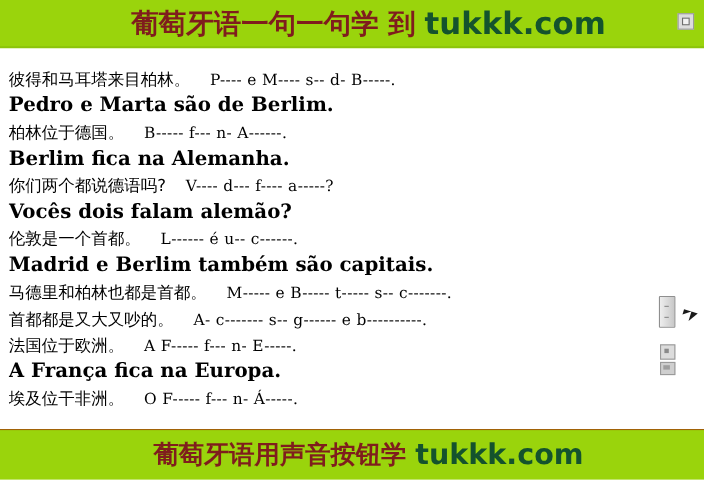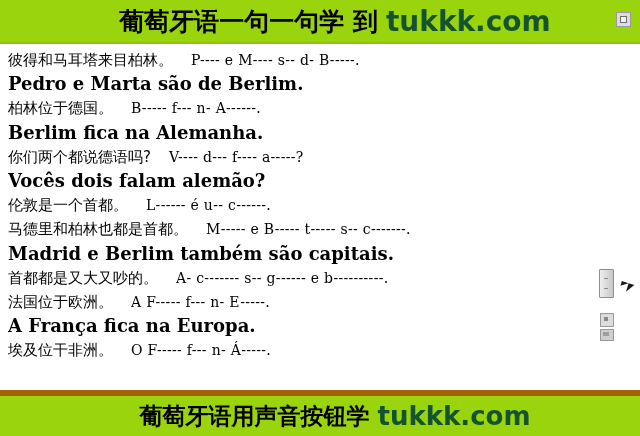--- a/index.html
+++ b/index.html
@@ -28,27 +28,27 @@
     overflow: hidden;
   }
   .banner.top {
     top: 0;
     height: 44px;
     border-bottom: 2px solid #8cc40a;
   }
   .banner.bottom {
     bottom: 0;
     height: 46px;
-    border-top: 6px solid #a16207;
+    border-top: 1px solid #a16207;
   }
   .banner-cn {
     font-family: "DejaVu Sans", sans-serif;
     font-weight: bold;
     font-size: 25px;
-    color: #000000;
+    color: #7f1d1d;
     letter-spacing: 0px;
     white-space: nowrap;
     margin-left: 30px;
   }
   .banner-lat {
     font-family: "DejaVu Sans", sans-serif;
     font-weight: bold;
     font-size: 27px;
     color: #14532d;
     white-space: nowrap;
@@ -61,21 +61,21 @@
 
   
   .content {
     position: absolute;
     top: 44px;
     left: 0;
     width: 640px;
     height: 286px;
     background: #ffffff;
     box-sizing: border-box;
-    padding: 4px 0 0 8px;
+    padding: 16px 0 0 8px;
   }
 
   .line {
     display: block;
     white-space: nowrap;
     overflow: hidden;
     line-height: 24.2px;
     height: 24.2px;
     color: #000000;
   }
@@ -208,22 +208,22 @@
 
 <div class="content">
   <div id="lines">
       <div class="line"><span class="cn">彼得和马耳塔来目柏林。</span><span class="gap"></span><span class="hint">P---- e M---- s-- d- B-----.</span></div>
       <div class="line pt">Pedro e Marta são de Berlim.</div>
       <div class="line"><span class="cn">柏林位于德国。</span><span class="gap"></span><span class="hint">B----- f--- n- A------.</span></div>
       <div class="line pt">Berlim fica na Alemanha.</div>
       <div class="line"><span class="cn">你们两个都说德语吗?</span><span class="gap"></span><span class="hint">V---- d--- f---- a-----?</span></div>
       <div class="line pt">Vocês dois falam alemão?</div>
       <div class="line"><span class="cn">伦敦是一个首都。</span><span class="gap"></span><span class="hint">L------ é u-- c------.</span></div>
+      <div class="line pt">Madrid e Berlim também são capitais.</div>
       <div class="line"><span class="cn">马德里和柏林也都是首都。</span><span class="gap"></span><span class="hint">M----- e B----- t----- s-- c-------.</span></div>
-      <div class="line pt">Madrid e Berlim também são capitais.</div>
       <div class="line"><span class="cn">首都都是又大又吵的。</span><span class="gap"></span><span class="hint">A- c------- s-- g------ e b----------.</span></div>
       <div class="line"><span class="cn">法国位于欧洲。</span><span class="gap"></span><span class="hint">A F----- f--- n- E-----.</span></div>
       <div class="line pt">A França fica na Europa.</div>
       <div class="line"><span class="cn">埃及位干非洲。</span><span class="gap"></span><span class="hint">O F----- f--- n- Á-----.</span></div>
     </div>
 </div>
 
 <div class="widget widget-top"></div>
 <div class="scroll-thumb"></div>
 <div class="cursor"></div>

